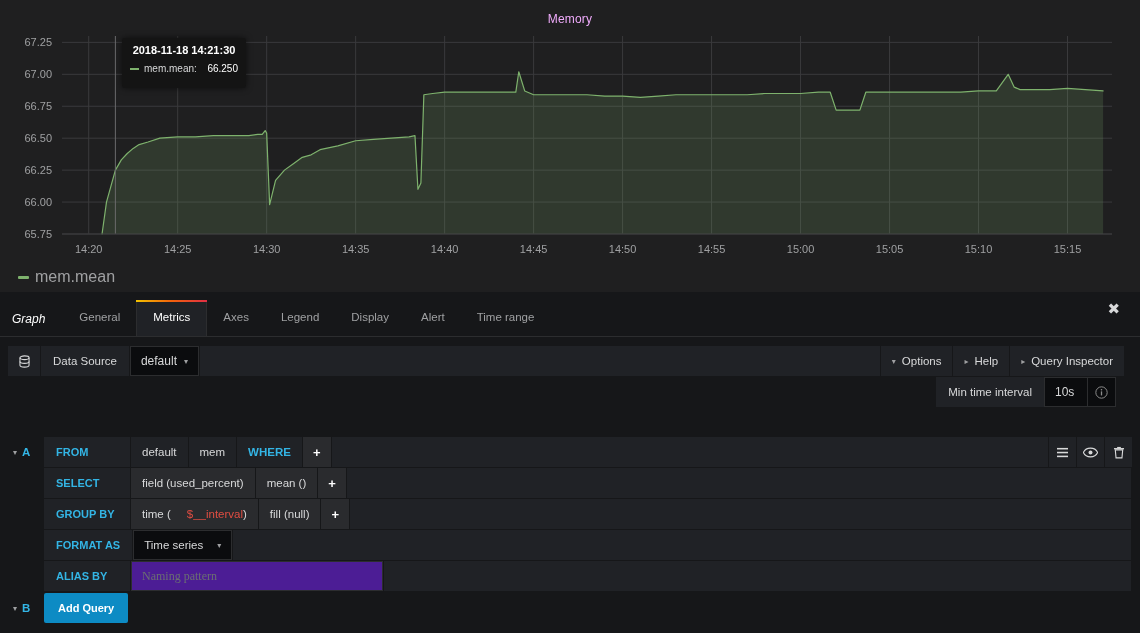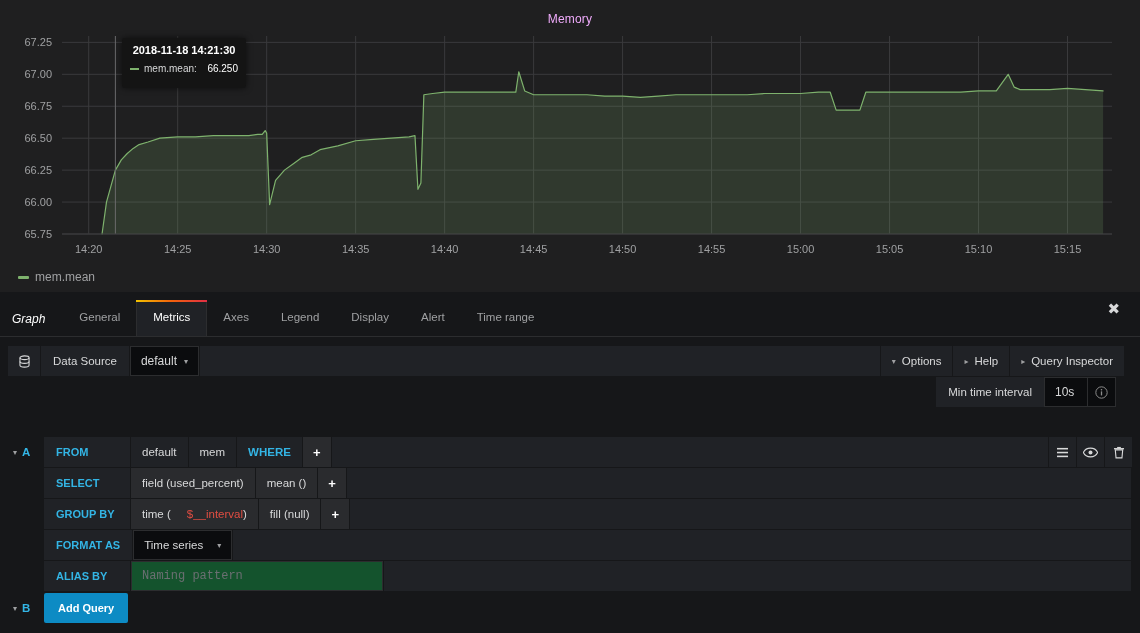--- a/index.html
+++ b/index.html
@@ -44,21 +44,21 @@
   .tt-value { color: #ffffff; font-weight: normal; margin-left: auto; }
 
   .legend {
     position: absolute; left: 0; top: 266px; width: 1140px; height: 22px;
     padding-left: 18px; display: flex; align-items: center;
   }
   .legend-dash {
     display: inline-block; width: 11px; height: 3px; background: #7eb26d;
     margin-right: 6px; border-radius: 1px;
   }
-  .legend-label { font-size: 12px; color: #9fa0a2; }
+  .legend-label { font-size: 16px; color: #9fa0a2; }
 
   
   .editor { position: absolute; left: 0; top: 292px; width: 1140px; height: 341px; background: #161719; }
   .tabbar {
     position: relative; height: 45px; width: 1140px;
     border-bottom: 1px solid #2c2d2f;
     display: flex; align-items: flex-end;
   }
   .editor-title {
     font-size: 12px; color: #ffffff; font-weight: normal;
@@ -167,23 +167,23 @@
   }
 
   .q-dropdown {
     background: #0b0c0e; border: 1px solid #2c2d2f; color: #d8d9da;
     font-size: 11.5px; display: flex; align-items: center; padding: 0 10px;
     cursor: pointer; min-width: 94px; margin-right: 1px;
   }
   .q-dropdown .caret { margin-left: auto; padding-left: 14px; font-size: 8px; color: #9fa0a2; }
 
   .q-input {
-    background: #14532d; border: 1px solid #2c2d2f; color: #9fa0a2;
+    background: #4c1d95; border: 1px solid #2c2d2f; color: #9fa0a2;
     font-size: 12px; padding: 0 10px; width: 252px; height: 30px;
-    margin-right: 1px; outline: none; font-family: Liberation Mono, monospace;
+    margin-right: 1px; outline: none; font-family: Liberation Serif, serif;
   }
   .q-input::placeholder { color: #6b6f72; }
 
   .add-query-btn {
     background: #0d8bc4; color: #ffffff; font-size: 11px; font-weight: bold;
     border: none; padding: 0 14px; height: 30px; cursor: pointer;
     border-radius: 2px; font-family: "Liberation Sans", sans-serif;
   }
 </style>
 </head>

